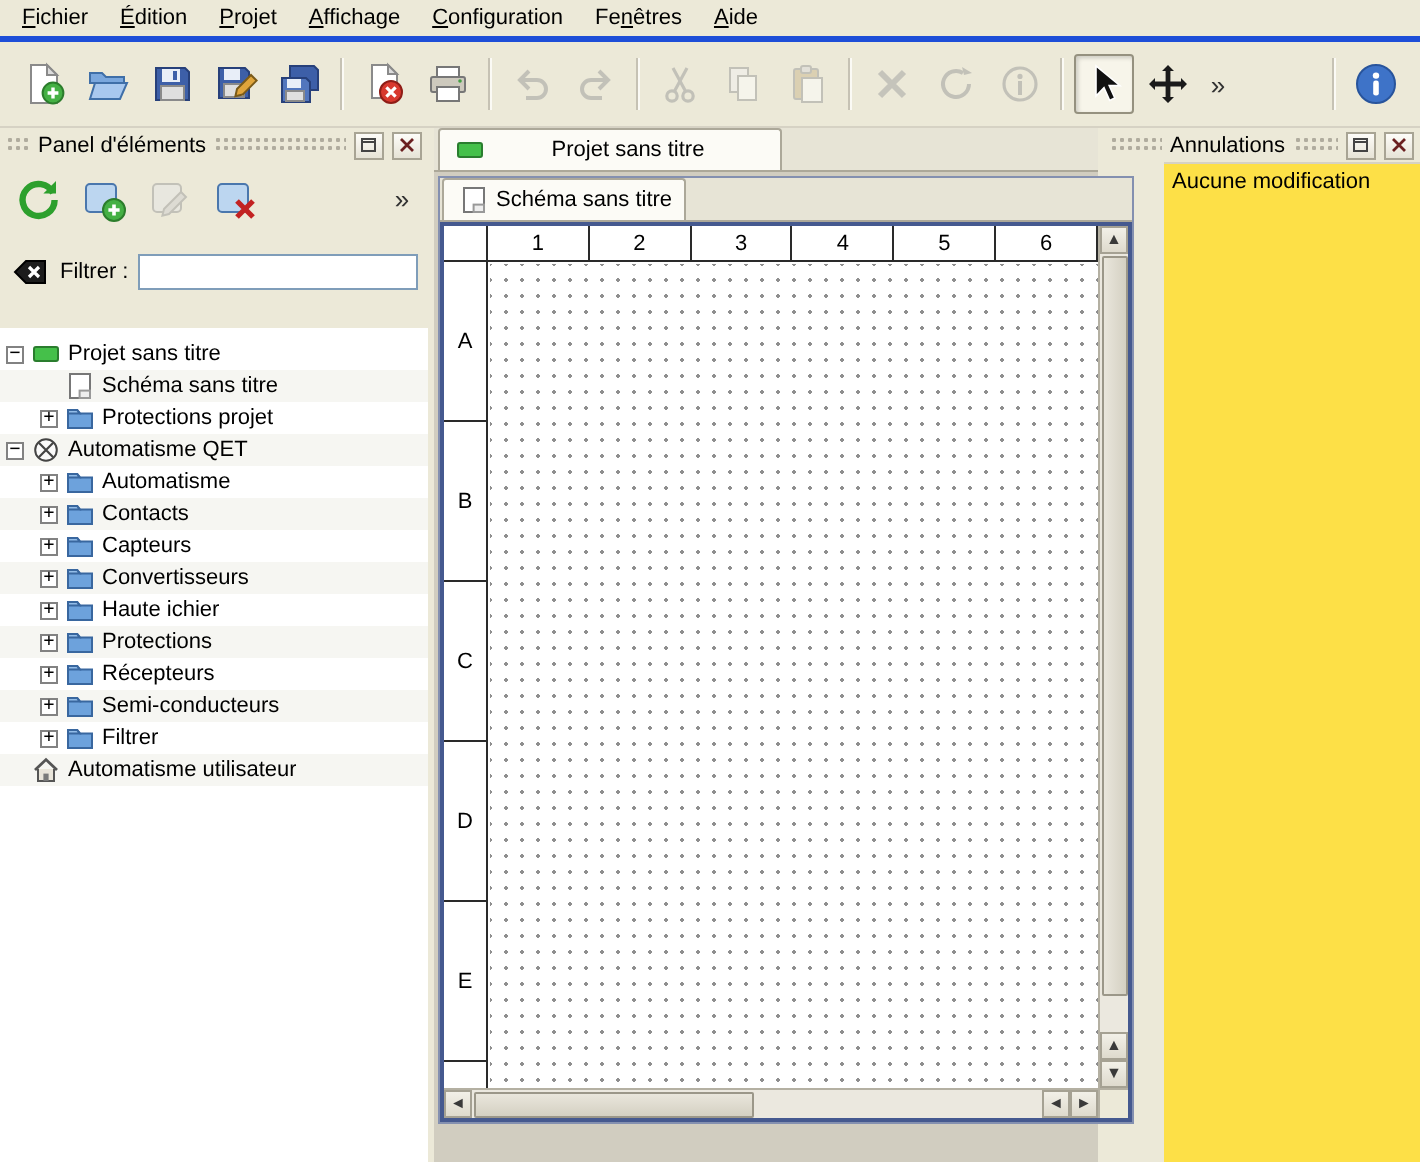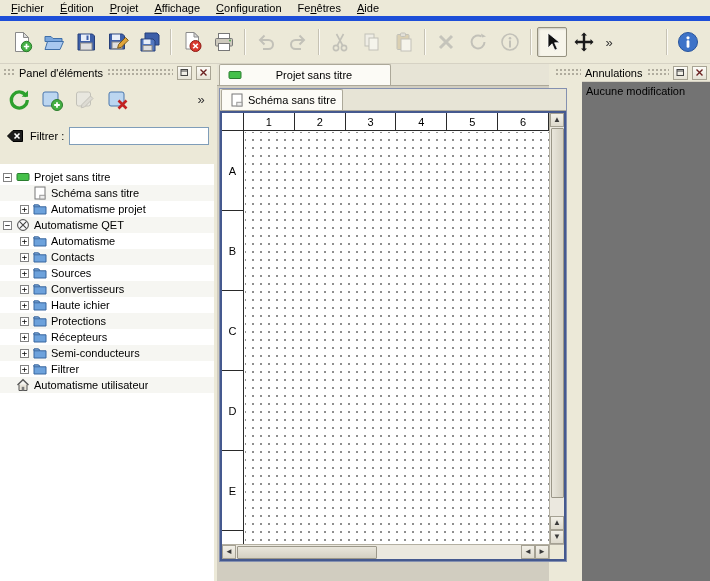--- a/index.html
+++ b/index.html
@@ -2,21 +2,21 @@
 <html><head>
 <meta charset="utf-8">
 <style>
   *{margin:0;padding:0;box-sizing:border-box;}
   html,body{width:710px;height:581px;}
   body{font-family:"Liberation Sans","DejaVu Sans",sans-serif;font-size:11px;color:#000;background:#ece9d8;}
   svg{display:block;}
   .app{position:relative;width:710px;height:581px;background:#ece9d8;overflow:hidden;}
 
   
-  .menubar{display:flex;align-items:center;height:21px;padding-left:3px;background:#ece9d8;border-bottom:5px solid #1d4ed8;}
+  .menubar{display:flex;align-items:center;height:21px;padding-left:3px;background:#ece9d8;border-bottom:3px solid #1d4ed8;}
   .menu-item{padding:3px 8px;white-space:nowrap;cursor:default;}
   .menu-item u{text-decoration:underline;}
 
   
   .toolbar{display:flex;align-items:center;height:43px;padding:0 6px;background:#ece9d8;border-bottom:1px solid #d6d2c4;}
   .tbtn{width:30px;height:30px;margin:0 1px;display:flex;align-items:center;justify-content:center;border:1px solid transparent;border-radius:2px;flex:none;}
   .tbtn.disabled{opacity:.5;}
   .tbtn.pressed{border:1px solid #95917f;background:#f7f5ea;box-shadow:inset 1px 1px 2px rgba(0,0,0,.18);}
   .tbtn .ic{display:flex;}
   .tsep{width:2px;height:26px;margin:0 4px;border-left:1px solid #c6c2b4;border-right:1px solid #fbfaf5;flex:none;}
@@ -81,21 +81,21 @@
   .vscroll{position:absolute;right:0;top:0;bottom:15px;width:15px;background:#ebe8df;border-left:1px solid #b4b0a2;display:flex;flex-direction:column;}
   .hscroll{position:absolute;left:0;right:15px;bottom:0;height:15px;background:#ebe8df;border-top:1px solid #b4b0a2;display:flex;}
   .scroll-corner{position:absolute;right:0;bottom:0;width:15px;height:15px;background:#ece9d8;border-left:1px solid #b4b0a2;border-top:1px solid #b4b0a2;}
   .sbtn{width:14px;height:14px;flex:none;background:linear-gradient(#f2f0e8,#dedacd);border:1px solid #a5a193;display:flex;align-items:center;justify-content:center;}
   .sbtn span{font-size:8px;line-height:1;color:#3a3a3a;}
   .vthumb{width:13px;height:370px;margin:1px auto;background:linear-gradient(90deg,#e9e6dc,#d4d0c2);border:1px solid #9b9789;border-radius:1px;flex:none;}
   .hthumb{height:13px;width:140px;margin:auto 1px;background:linear-gradient(#e9e6dc,#d4d0c2);border:1px solid #9b9789;border-radius:1px;flex:none;}
   .strack{flex:1;}
 
   
-  .undo-list{flex:1;background:#737373;border-top:1px solid #d6d2c4;padding:3px 4px;margin-left:30px;}
+  .undo-list{flex:1;background:#fde047;border-top:1px solid #d6d2c4;padding:3px 4px;margin-left:30px;}
 </style>
 </head>
 <body>
 
 <div class="app">
 
   <div class="menubar">
       <div class="menu-item"><u>F</u>ichier</div>
       <div class="menu-item"><u>É</u>dition</div>
       <div class="menu-item"><u>P</u>rojet</div>
@@ -364,21 +364,21 @@
             <span class="tree-label">Schéma sans titre</span>
           </div>
           <div class="tree-row" style="padding-left: 20px;">
             <span class="expander">+</span>
             <span class="tree-icon">
               <svg width="14" height="14" viewBox="0 0 14 14">
                 <path d="M1 3h4.6l1.6 1.8H13V12H1z" fill="#6da2dc" stroke="#39679f"></path>
                 <path d="M1 3h4.6l1.2 1.8H1z" fill="#93bde8" stroke="#39679f"></path>
               </svg>
             </span>
-            <span class="tree-label">Automatisme projet</span>
+            <span class="tree-label">Protections projet</span>
           </div>
           <div class="tree-row alt" style="padding-left: 3px;">
             <span class="expander">−</span>
             <span class="tree-icon">
               <svg width="14" height="14" viewBox="0 0 14 14">
                 <circle cx="7" cy="7" r="5.4" fill="#fafafa" stroke="#444"></circle>
                 <path d="M3.4 3.4l7.2 7.2M10.6 3.4l-7.2 7.2" stroke="#444" stroke-width="1.1"></path>
               </svg>
             </span>
             <span class="tree-label">Automatisme QET</span>
@@ -404,21 +404,21 @@
             <span class="tree-label">Contacts</span>
           </div>
           <div class="tree-row" style="padding-left: 20px;">
             <span class="expander">+</span>
             <span class="tree-icon">
               <svg width="14" height="14" viewBox="0 0 14 14">
                 <path d="M1 3h4.6l1.6 1.8H13V12H1z" fill="#6da2dc" stroke="#39679f"></path>
                 <path d="M1 3h4.6l1.2 1.8H1z" fill="#93bde8" stroke="#39679f"></path>
               </svg>
             </span>
-            <span class="tree-label">Sources</span>
+            <span class="tree-label">Capteurs</span>
           </div>
           <div class="tree-row alt" style="padding-left: 20px;">
             <span class="expander">+</span>
             <span class="tree-icon">
               <svg width="14" height="14" viewBox="0 0 14 14">
                 <path d="M1 3h4.6l1.6 1.8H13V12H1z" fill="#6da2dc" stroke="#39679f"></path>
                 <path d="M1 3h4.6l1.2 1.8H1z" fill="#93bde8" stroke="#39679f"></path>
               </svg>
             </span>
             <span class="tree-label">Convertisseurs</span>

